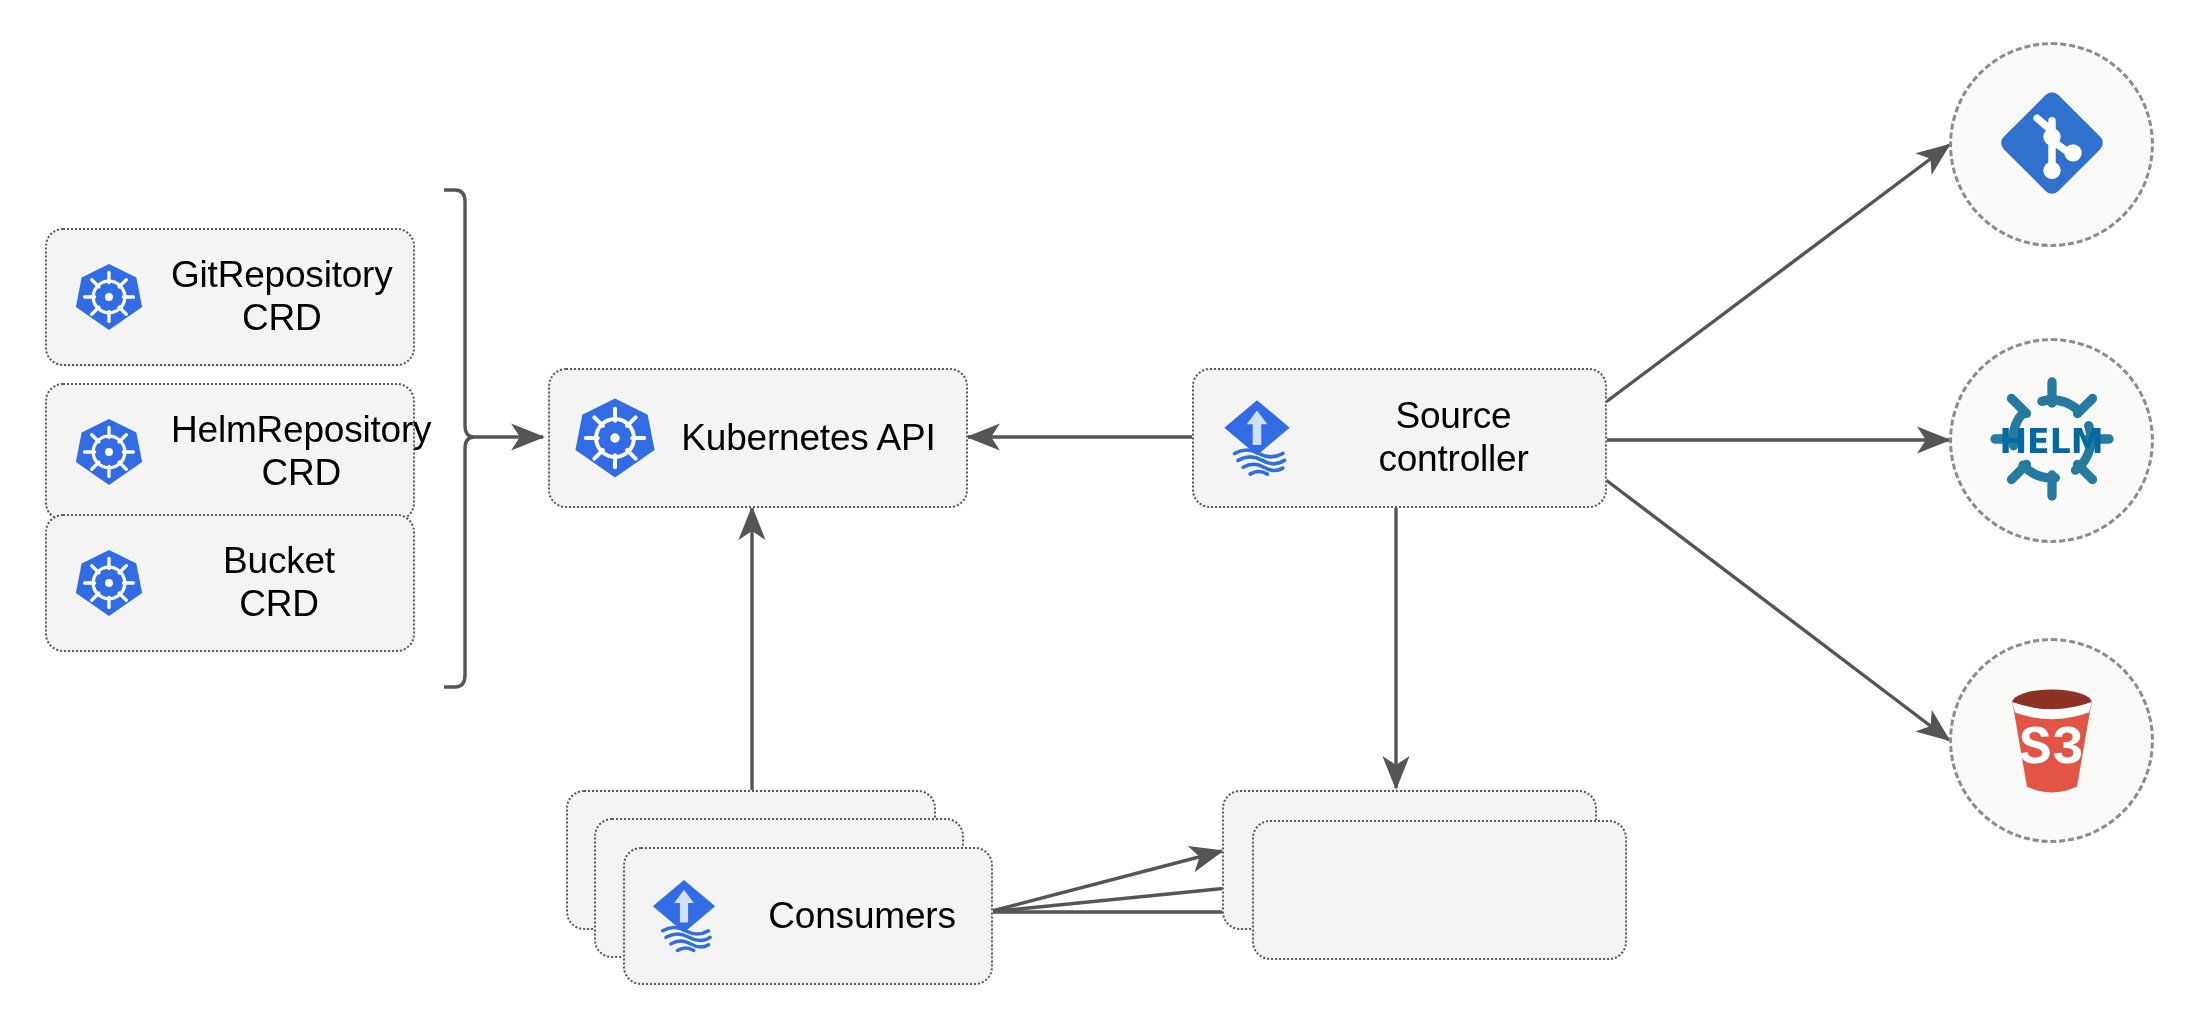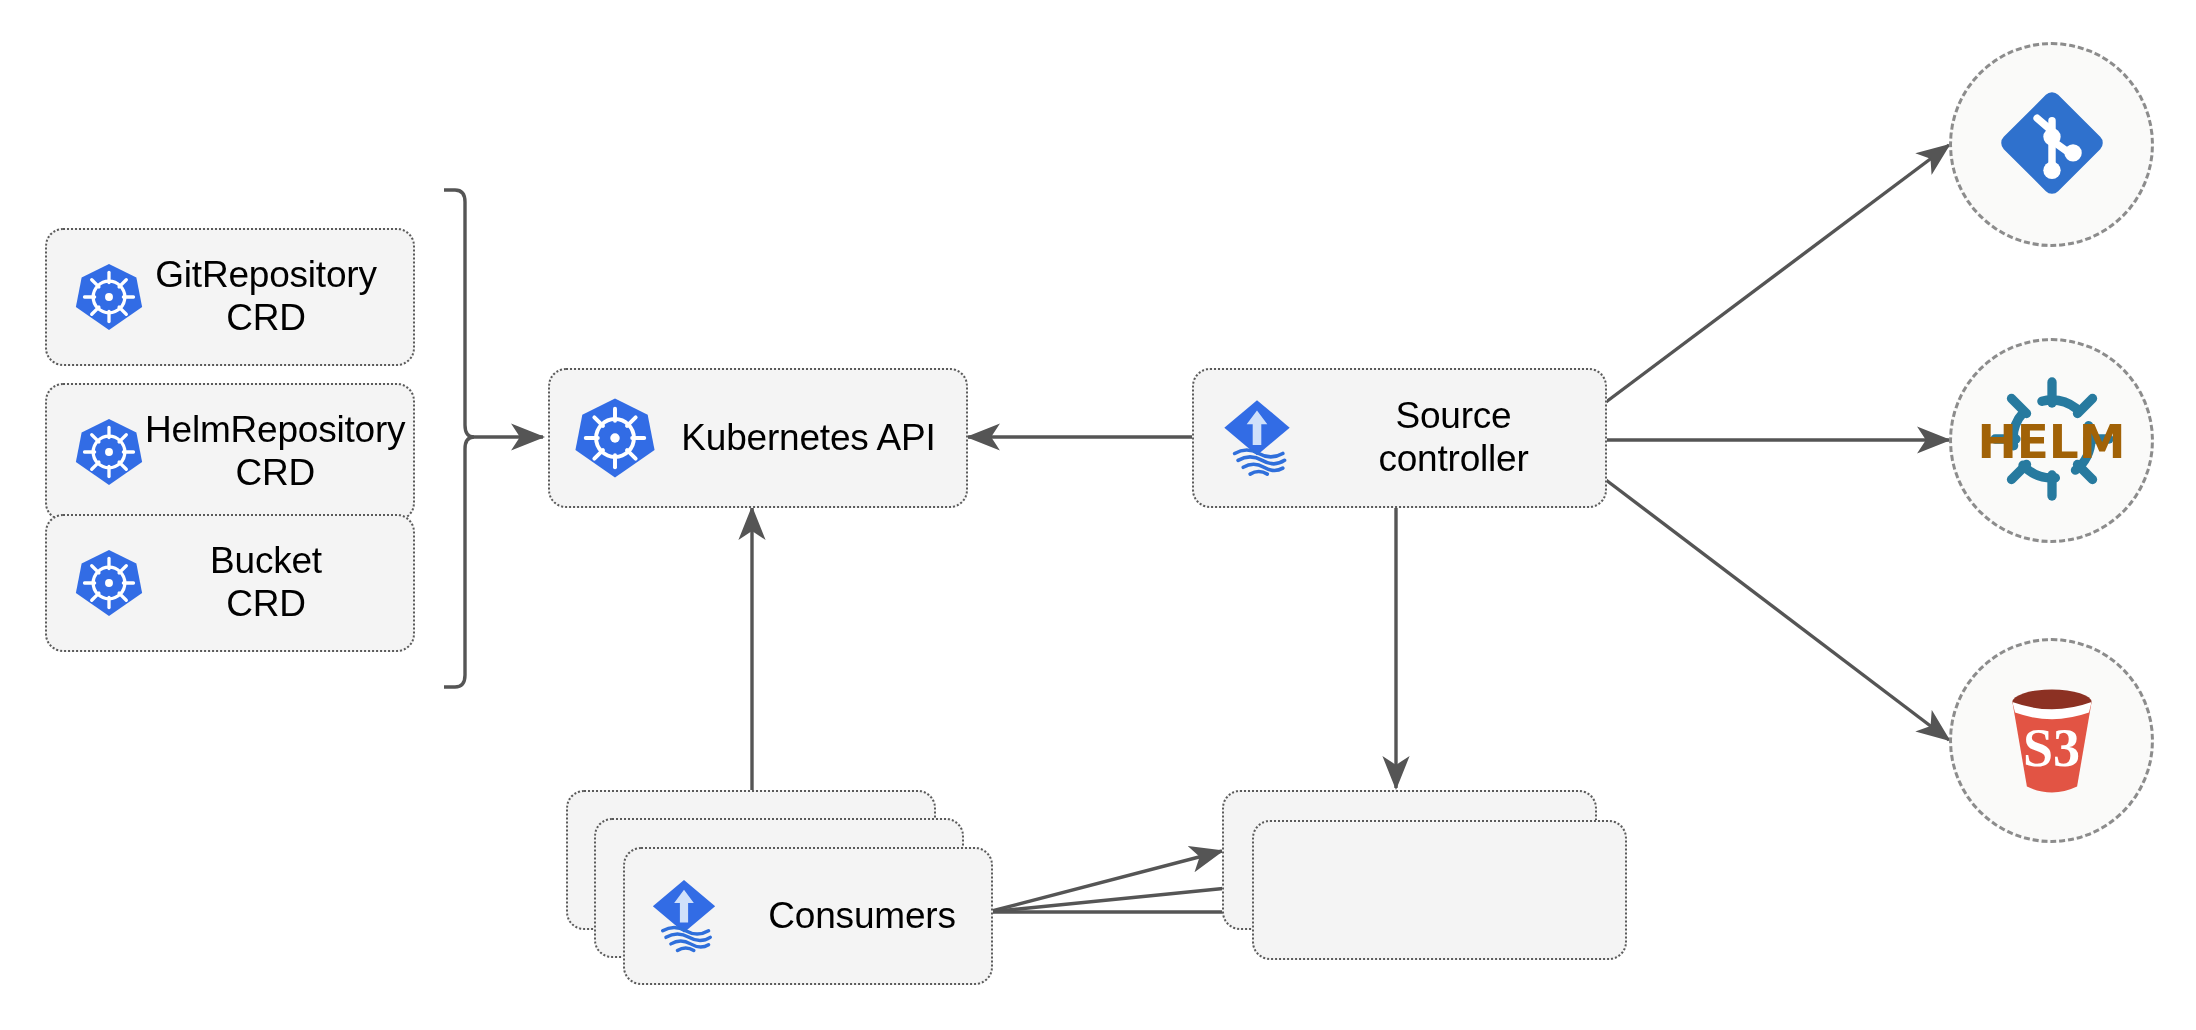--- a/index.html
+++ b/index.html
@@ -14,21 +14,21 @@
   .node{
     position:absolute;
     background:#f4f4f4;
     border:2.5px dotted #5a5a5a;
     border-radius:18px;
     box-sizing:border-box;
   }
   .node-inner{
     position:absolute;inset:0;
     display:flex;align-items:center;justify-content:flex-start;
-    padding:0 26px;box-sizing:border-box;
+    gap:26px;padding:0 26px;box-sizing:border-box;
   }
   .node-label{
     color:#000;
     font-size:37px;
     line-height:1.16;
     letter-spacing:-0.2px;
     white-space:pre-line;
     flex:1;
     text-align:center;
   }
@@ -51,29 +51,29 @@
     border:3px dashed #8c8c8c;
     border-radius:50%;
     background:#fafaf9;
     box-sizing:border-box;
     display:flex;align-items:center;justify-content:center;
   }
 
   .helm-word{
     font-family:"DejaVu Sans",sans-serif;
     font-weight:bold;
-    font-size:47px;
-    color:#a16207;
+    font-size:33px;
+    color:#0369a1;
     letter-spacing:0px;
     position:absolute;
     left:50%;top:50%;
     transform:translate(-50%,-50%);
   }
   .s3-word{
-    font-family:Liberation Serif, serif;
+    font-family:Liberation Mono, monospace;
     font-weight:bold;
     font-size:54px;
     color:#ffffff;
     position:absolute;
     left:50%;top:54%;
     transform:translate(-50%,-50%);
   }
 </style>
 </head>
 <body>

